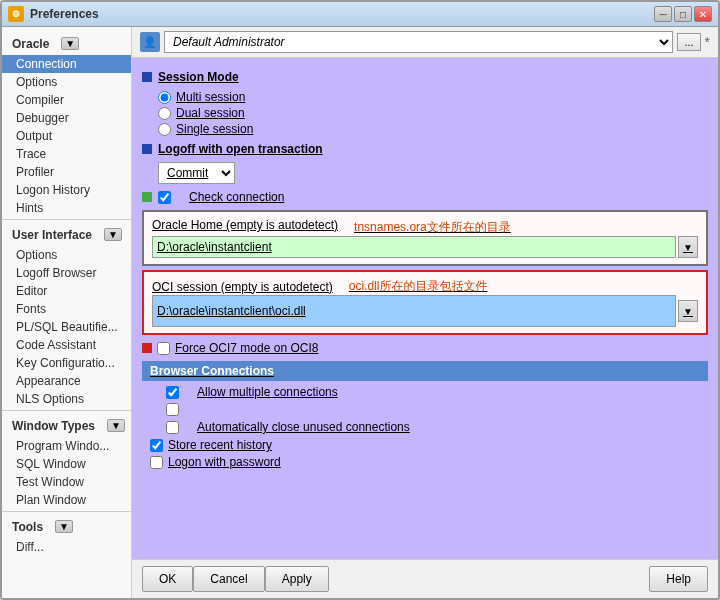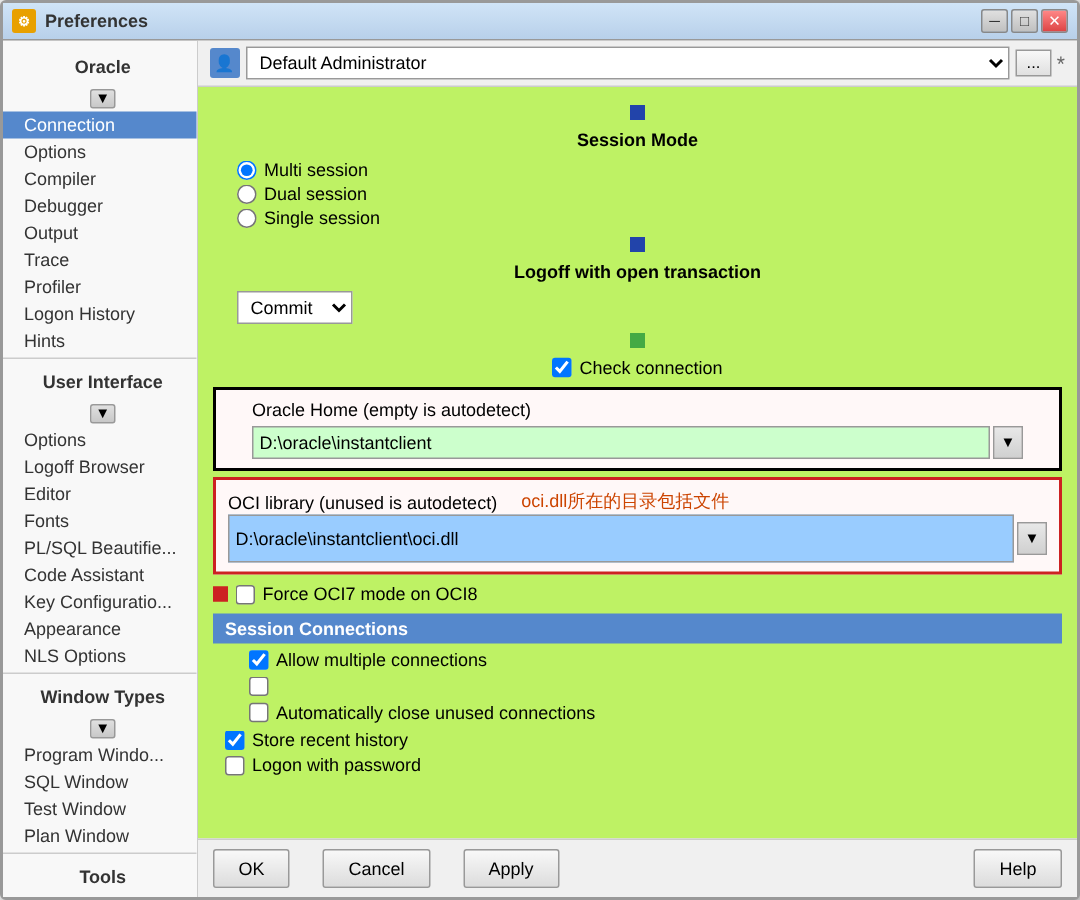--- a/index.html
+++ b/index.html
@@ -132,46 +132,47 @@
       display: flex; align-items: center; justify-content: center;
       color: white; font-size: 11px;
     }
     .profile-select {
       flex: 1;
       height: 22px;
       border: 1px solid #999;
       background: white;
       padding: 0 4px;
       font-size: 12px;
+      font-style: italic;
     }
     .toolbar-ellipsis {
       border: 1px solid #999;
       background: linear-gradient(to bottom, #f8f8f8, #e0e0e0);
       padding: 2px 6px;
       cursor: pointer;
       font-size: 11px;
     }
     .toolbar-asterisk {
       font-size: 14px; color: #666;
     }
 
     .content-area {
       flex: 1;
       overflow-y: auto;
       padding: 8px 10px;
-      background: #bef264;
+      background: #c4b5fd;
+      text-decoration: underline;
     }
 
     .section-header {
       display: flex;
       align-items: center;
       gap: 6px;
       margin-bottom: 6px;
       margin-top: 4px;
-      flex-direction: column;
     }
     .section-indicator {
       width: 10px; height: 10px;
       background: #2244aa;
       flex-shrink: 0;
     }
     .section-indicator.green { background: #44aa44; }
     .section-indicator.red { background: #cc2222; border: 2px solid #cc2222; }
     .section-title {
       font-weight: bold;
@@ -189,27 +190,27 @@
     }
     .logoff-select {
       height: 22px;
       border: 1px solid #999;
       background: white;
       padding: 0 4px;
       font-size: 12px;
     }
 
     .check-row {
-      display: flex; gap: 5px; margin: 4px 0 4px 16px;
+      display: flex; align-items: center; gap: 18px; margin: 4px 0 4px 16px;
     }
 
     .oracle-home-section {
-      border: 2px solid #000000;
+      border: 2px solid #737373;
       background: #fff8f8;
-      padding: 6px 24px;
+      padding: 6px 8px;
       margin: 4px 0;
     }
     .oracle-home-section .section-header-inner {
       font-size: 12px; margin-bottom: 4px;
     }
     .dropdown-row {
       display: flex; align-items: center; gap: 2px;
     }
     .dropdown-input {
       flex: 1;
@@ -264,21 +265,21 @@
     
     .bottom-bar {
       display: flex;
       justify-content: flex-end;
       align-items: center;
       padding: 6px 10px;
       border-top: 1px solid #ccc;
       background: #f0f0f0;
       gap: 6px;
     }
-    .bottom-left { margin-right: auto; display: flex; gap: 22px; }
+    .bottom-left { margin-right: auto; display: flex; gap: 0; }
     .btn {
       height: 26px;
       padding: 0 16px;
       border: 1px solid #999;
       background: linear-gradient(to bottom, #f8f8f8, #dcdcdc);
       cursor: pointer;
       font-size: 12px;
       border-radius: 2px;
     }
 
@@ -403,45 +404,46 @@
           <div class="section-indicator green"></div>
           <div class="check-row" style="margin:0;">
             <input type="checkbox" checked="" style="">
             <span>Check connection</span>
           </div>
         </div>
 
         <div class="oracle-home-section">
           <div style="display:flex;align-items:center;gap:8px;">
             <div class="section-header-inner">Oracle Home (empty is autodetect)</div>
+            <span class="annotation-text">tnsnames.ora文件所在的目录</span>
           </div>
           <div class="dropdown-row">
             <input type="text" class="dropdown-input" value="D:\oracle\instantclient" style="">
             <div class="dropdown-btn">▼</div>
           </div>
         </div>
 
         <div class="oci-section">
           <div style="display:flex;align-items:center;gap:8px;">
-            <div class="section-header-inner">OCI library (unused is autodetect)</div>
+            <div class="section-header-inner">OCI session (empty is autodetect)</div>
             <span class="annotation-text">oci.dll所在的目录包括文件</span>
           </div>
           <div class="dropdown-row">
             <input type="text" class="oci-dropdown" value="D:\oracle\instantclient\oci.dll" style="">
             <div class="dropdown-btn">▼</div>
           </div>
         </div>
 
         <div class="force-oci-row">
           <div class="section-indicator red"></div>
           <input type="checkbox" style="">
           <span>Force OCI7 mode on OCI8</span>
         </div>
 
-        <div class="multiple-conn-header">Session Connections</div>
+        <div class="multiple-conn-header">Browser Connections</div>
 
         <div class="indent-section">
           <div class="check-row">
             <input type="checkbox" checked="" style="">
             <span>Allow multiple connections</span>
           </div>
           <div class="check-row">
             <input type="checkbox" style="">
           </div>
           <div class="check-row">

